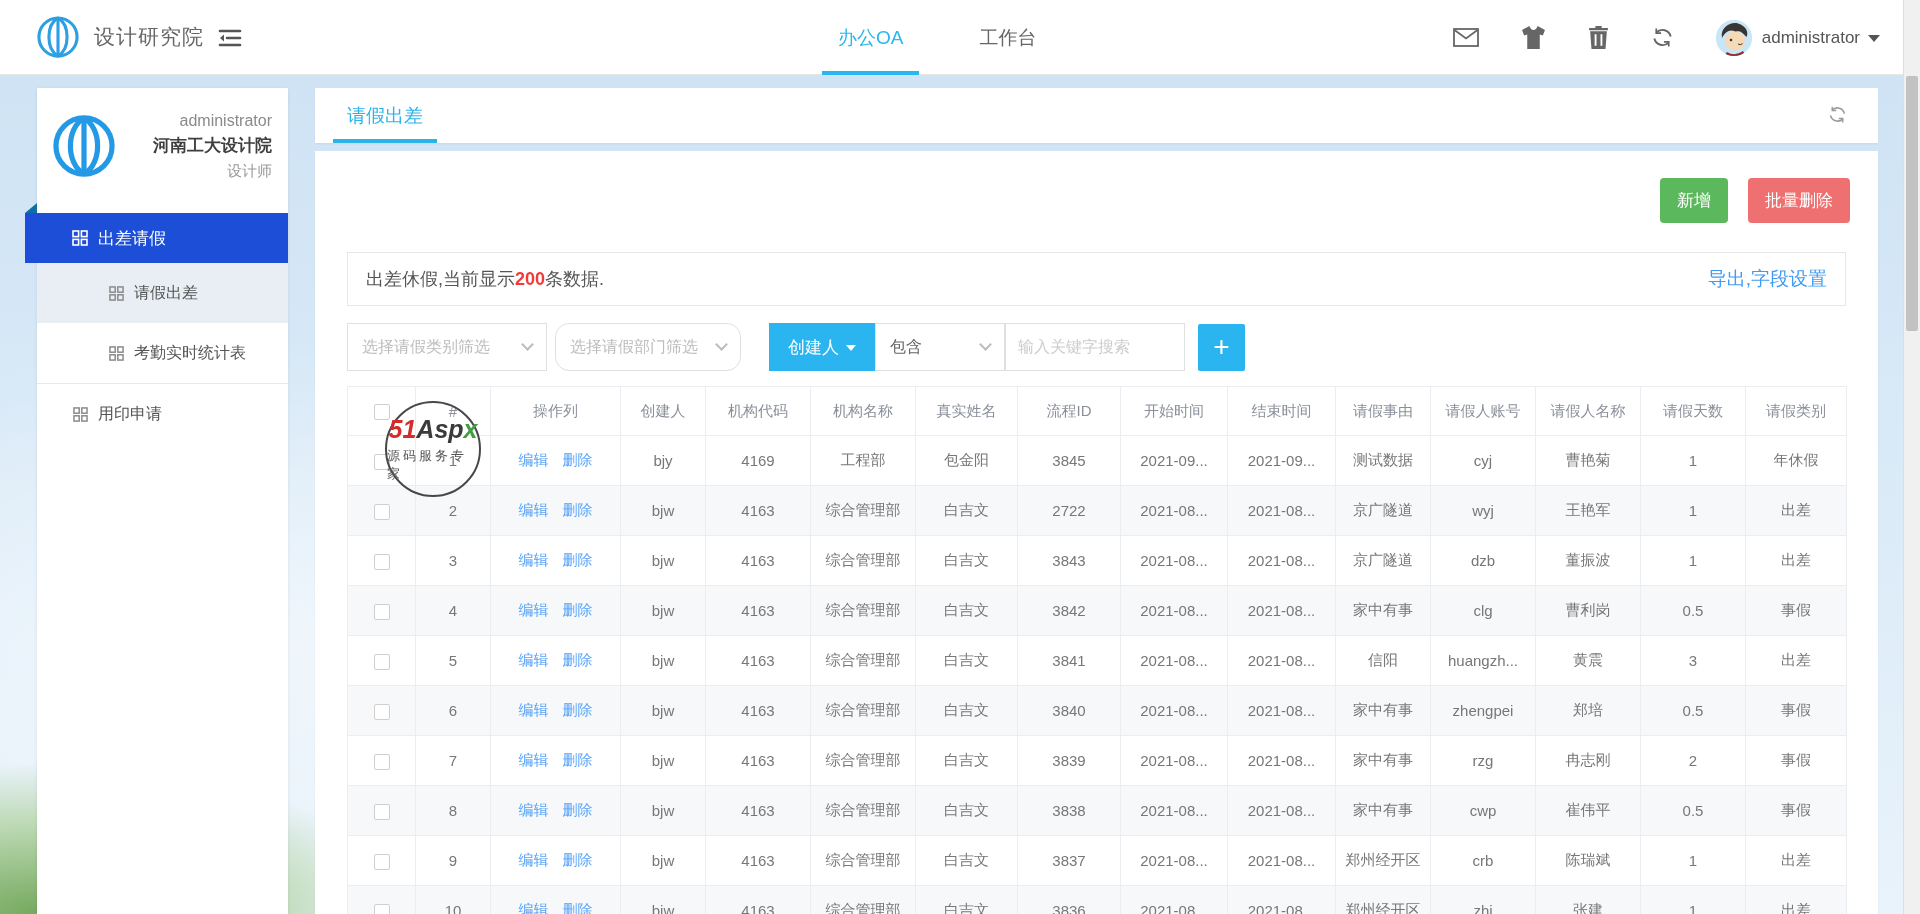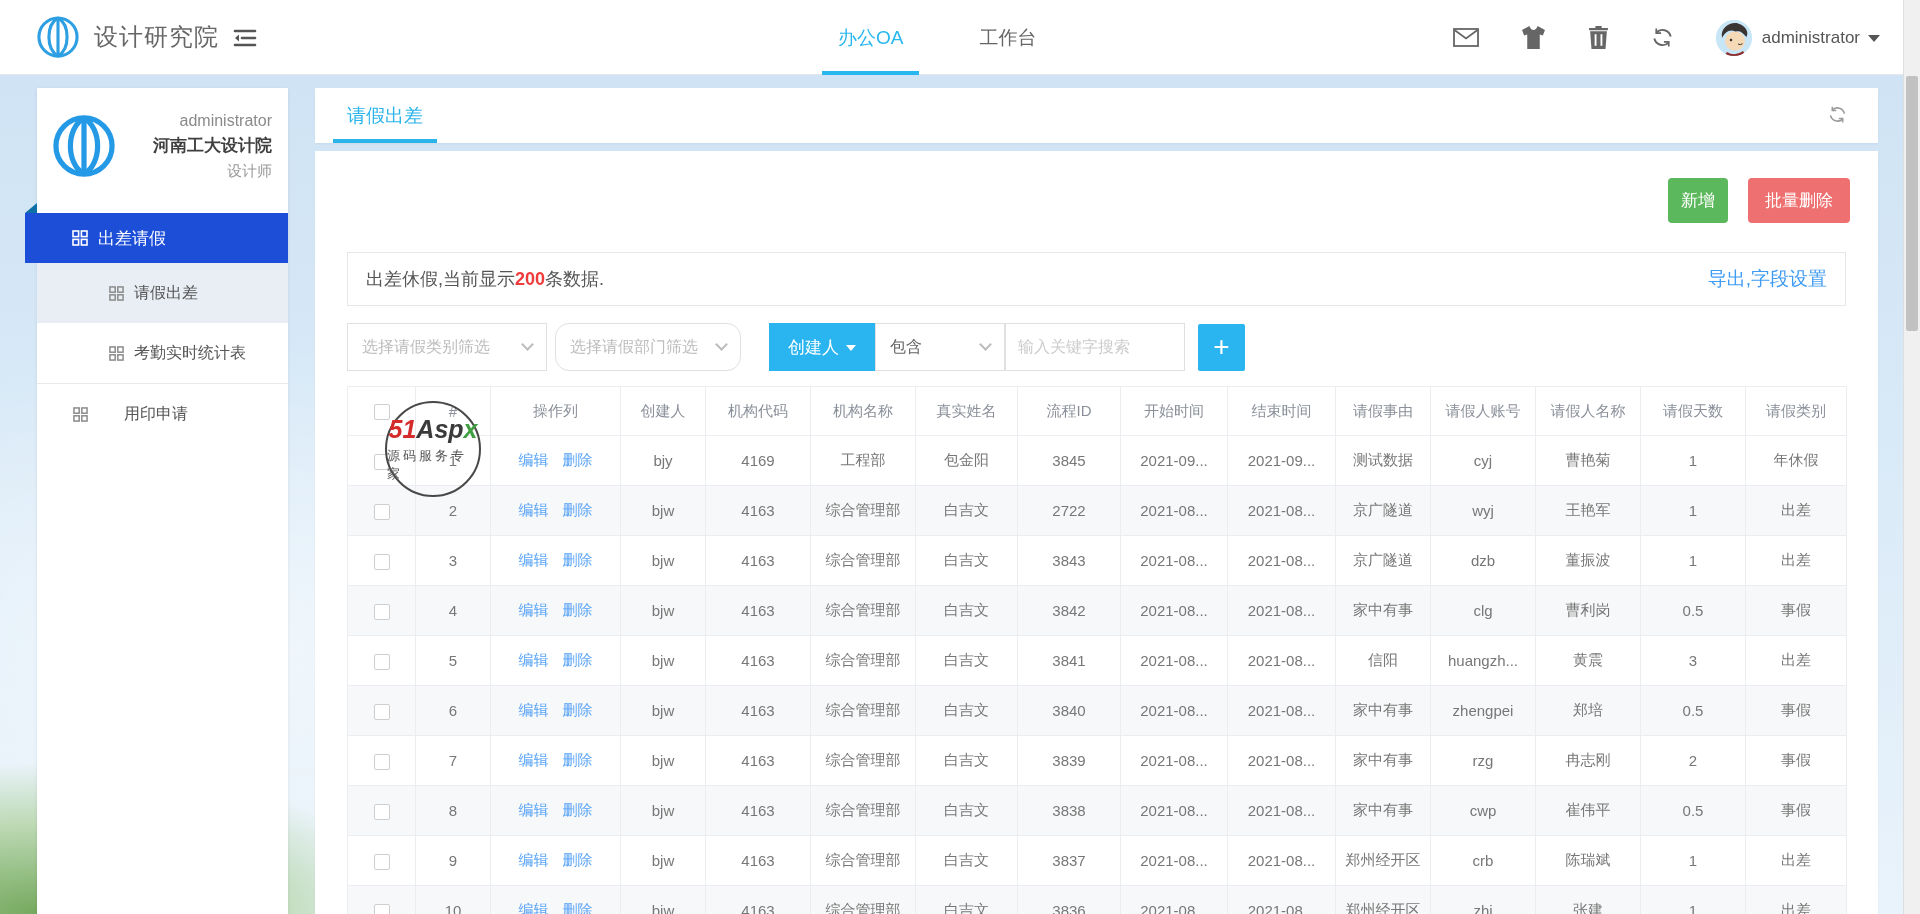--- a/index.html
+++ b/index.html
@@ -10,21 +10,21 @@
     background:
       radial-gradient(ellipse 520px 210px at 40px 100%, rgba(110,165,85,.95), rgba(150,195,120,.55) 42%, rgba(255,255,255,0) 72%),
       radial-gradient(ellipse 900px 500px at 12% 70%, rgba(255,255,255,.55), rgba(255,255,255,0) 60%),
       linear-gradient(180deg,#cde2f4 0%,#d8e9f7 45%,#e9f3fb 100%);
   }
 
   
   .header { position:absolute; left:0; top:0; width:1920px; height:75px; background:#fff;
     border-bottom:1px solid #e8e8e8; display:flex; align-items:center; z-index:20; }
   .brand { display:flex; align-items:center; margin-left:36px; }
-  .brand-title { font-size:24px; color:#666; margin:0 14px 0 14px; letter-spacing:1px; }
+  .brand-title { font-size:21px; color:#666; margin:0 14px 0 14px; letter-spacing:1px; }
   .collapse-btn { cursor:pointer; margin-top:2px; }
 
   .topnav { position:absolute; left:800px; top:0; height:75px; display:flex; }
   .topnav-item { position:relative; height:75px; display:flex; align-items:center;
     padding:0 10px; margin:0 28px; font-size:19px; color:#666; cursor:pointer; }
   .topnav-item.active { color:#29b7ef; }
   .topnav-item.active::after { content:""; position:absolute; left:-6px; right:-6px; bottom:0;
     height:4px; background:#29b7ef; }
 
   .header-right { position:absolute; right:40px; top:0; height:75px; display:flex; align-items:center; }
@@ -50,38 +50,38 @@
 
   .menu { margin-top:14px; }
   .mi { display:flex; align-items:center; font-size:16px; color:#555; cursor:pointer; }
   .mi .gicon { margin-right:10px; flex:0 0 auto; }
   .mi.active { position:relative; margin-left:-12px; width:263px; height:50px; background:#1d4ed8;
     color:#fff; font-size:17px; padding-left:47px; }
   .mi.active .fold { position:absolute; left:0; top:-10px; width:0; height:0;
     border-left:12px solid transparent; border-bottom:10px solid #0d6fa8; }
   .mi.sub { height:60px; padding-left:72px; }
   .mi.sub.selected { background:#e9eef5; }
-  .mi.top { height:60px; padding-left:36px;gap:26px; }
+  .mi.top { height:60px; padding-left:36px; }
   .menu-divider { height:1px; background:#e9e9e9; }
 
   
   .main { position:absolute; left:315px; top:88px; width:1563px; height:826px; }
   .tabbar { position:relative; height:55px; background:#fff; box-shadow:0 1px 2px rgba(0,0,0,.05); }
   .page-tab { position:absolute; left:32px; top:0; height:55px; display:flex; align-items:center;
     font-size:19px; color:#2ab4ea; cursor:pointer; }
   .page-tab::after { content:""; position:absolute; left:-14px; right:-14px; bottom:0; height:4px; background:#2ab4ea; }
   .tab-refresh { position:absolute; right:30px; top:16px; cursor:pointer; }
 
   .panel { position:absolute; left:0; top:63px; width:1563px; height:763px; background:#fff;
     overflow:hidden; box-shadow:0 1px 2px rgba(0,0,0,.05); }
 
   .btn-row { display:flex; justify-content:flex-end; padding:27px 28px 0 0; }
   .btn { height:45px; border:none; border-radius:4px; color:#fff; font-size:17px; cursor:pointer;
     font-family:inherit; }
-  .btn-add { width:60px; background:#5cb85c; }
+  .btn-add { width:68px; background:#5cb85c; }
   .btn-del { width:102px; background:#ee7070; margin-left:20px; }
 
   .info-bar { margin:29px 32px 0 32px; border:1px solid #e7e7e7; display:flex; align-items:center;
     justify-content:space-between; padding:13px 18px; }
   .info-text { font-size:18px; color:#555; }
   .info-count { color:#f03b3b;font-weight:bold; }
   .export-link { font-size:19px; color:#3f9bf3; cursor:pointer;text-align:right; }
 
   .filter-row { display:flex; align-items:center; margin:17px 32px 0 32px; }
   .select { height:48px; border:1px solid #e0e0e0; display:flex; align-items:center;

